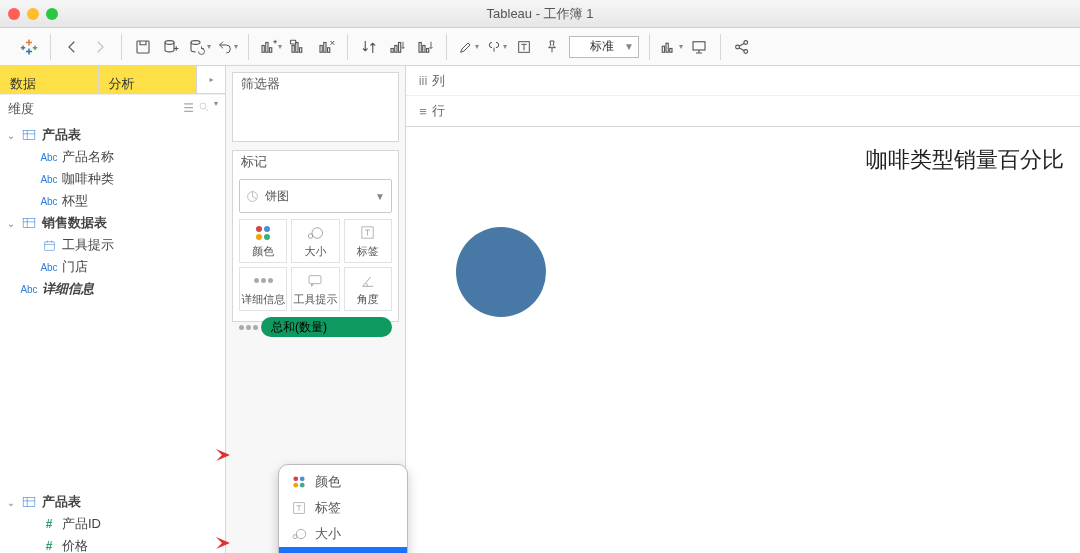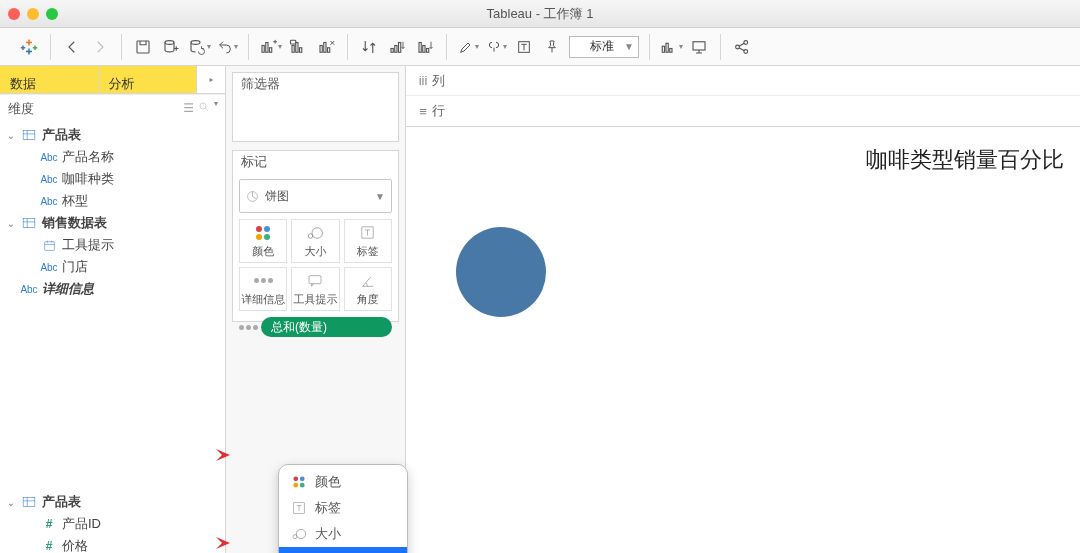--- a/index.html
+++ b/index.html
@@ -48,21 +48,21 @@
   .card.pages .card-t{border-bottom:none}
   .card.pages{height:56px}
   .card.filters{height:70px}
   .card.marks{height:172px}
   .mk-type{margin:6px;height:34px;border:1px solid #c8c8c8;display:flex;align-items:center;padding:0 6px;justify-content:space-between;font-size:12px;color:#555;background:#fff;border-radius:2px}
   .mk-grid{display:grid;grid-template-columns:repeat(3,1fr);gap:4px;padding:0 6px}
   .mk-cell{height:44px;border:1px solid #e2e2e2;display:flex;flex-direction:column;align-items:center;justify-content:center;gap:2px;font-size:11px;color:#555;background:#fff}
   .mk-cell .ic{height:18px;display:flex;align-items:center}
   .pill-row{display:flex;align-items:center;padding:6px;gap:4px}
   .pill-pre{width:18px;height:18px;display:flex;align-items:center;justify-content:center}
-  .pill{flex:1;height:20px;border-radius:10px;background:#0f9960;color:#ffffff;display:flex;align-items:center;padding:0 10px;font-size:12px}
+  .pill{flex:1;height:20px;border-radius:10px;background:#0f9960;color:#000000;display:flex;align-items:center;padding:0 10px;font-size:12px}
   .ctx-menu{position:absolute;left:52px;top:398px;width:130px;background:#fff;border:1px solid #bbb;border-radius:10px;box-shadow:0 4px 12px rgba(0,0,0,.2);padding:4px 0;z-index:50}
   .ctx-row{height:26px;display:flex;align-items:center;gap:8px;padding:0 12px;font-size:13px;color:#555}
   .ctx-row.sel{background:#1a73ff;color:#fff}
   .ctx-row.sel svg{stroke:#fff}
   .ctx-row svg{stroke:#888;fill:none}
   .ctx-ic{width:16px;display:flex;justify-content:center}
   .arrow{position:absolute;left:-30px;width:36px;height:18px;z-index:60}
   .arrow svg path{fill:#e03131}
   .right-col{flex:1;display:flex;flex-direction:column;background:#fff}
   .shelves{border-bottom:1px solid #d6d6d6}

